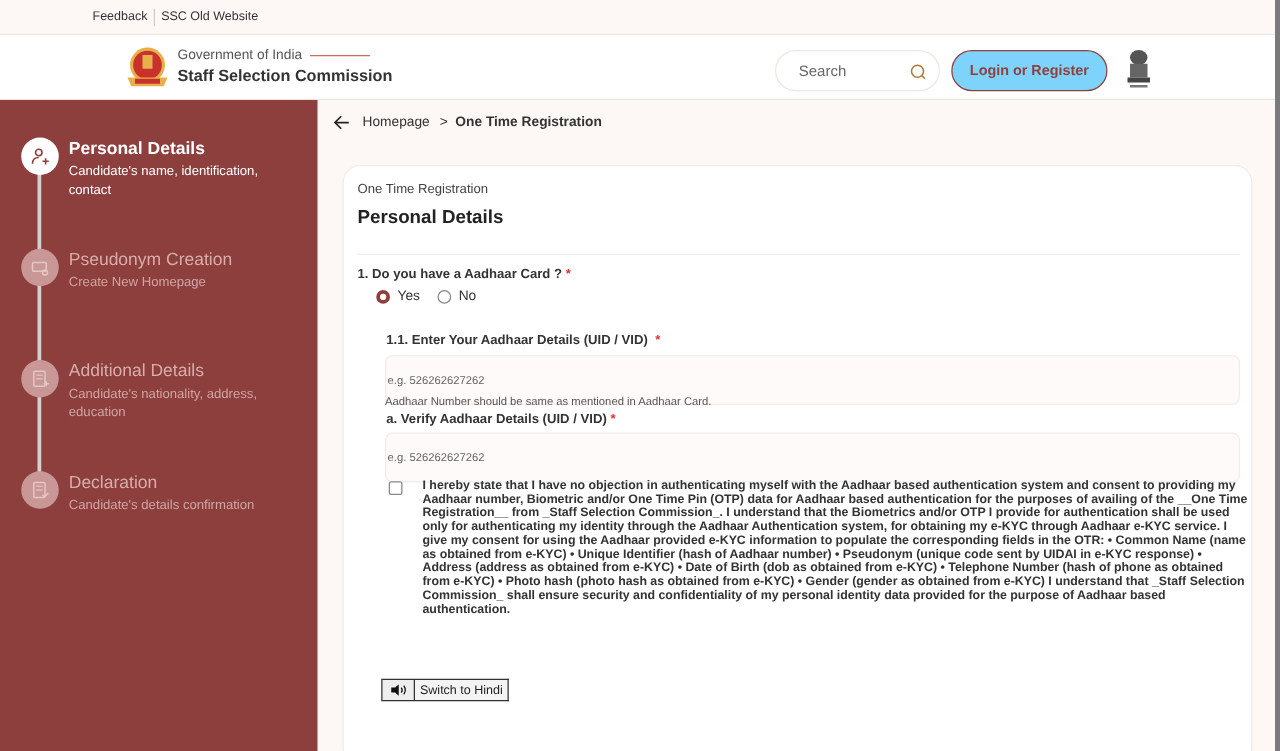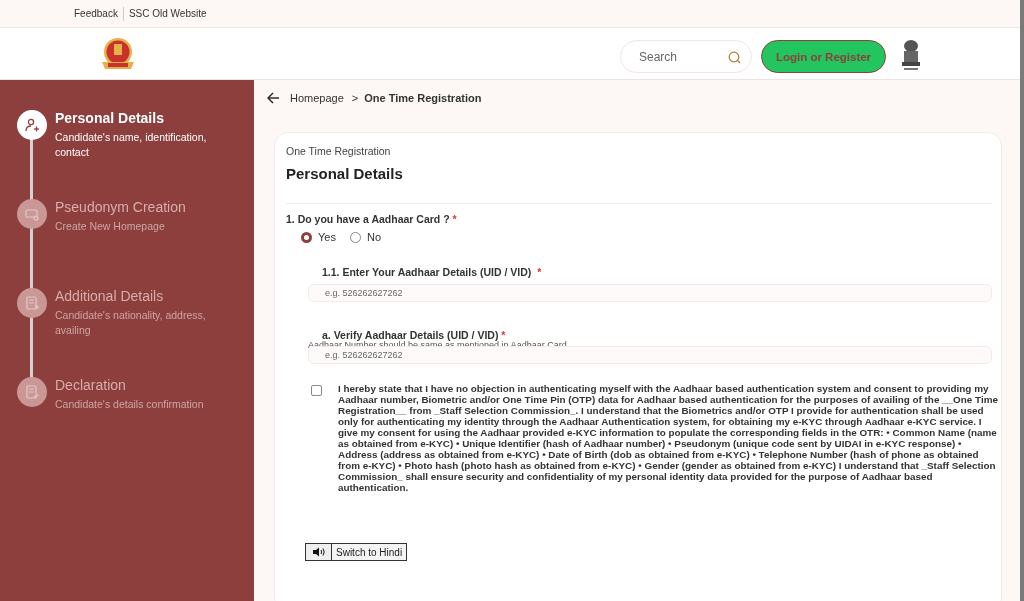--- a/index.html
+++ b/index.html
@@ -11,21 +11,21 @@
 
   .header { height: 52px; background: #fff; border-bottom: 1px solid #ece4e1; position: relative; }
   .logo { position: absolute; left: 99px; top: 8px; width: 38px; height: 36px; }
   .org { position: absolute; left: 142px; top: 10px; }
   .org .gov { font-size: 11px; color: #555; display: flex; align-items: center; }
   .org .gov .line { display: inline-block; width: 48px; height: 1px; background: #d06a5a; margin-left: 6px; }
   .org .ssc { font-size: 13px; font-weight: bold; color: #333; margin-top: 3px; }
 
   .search { position: absolute; left: 620px; top: 12px; width: 132px; height: 33px; border: 1px solid #f0e6e3; border-radius: 17px; background: #fff; display: flex; align-items: center; padding-left: 18px; font-size: 12px; color: #666; }
   .search svg { position: absolute; right: 10px; top: 10px; }
-  .login-btn { position: absolute; left: 761px; top: 38px; top: 12px; width: 125px; height: 33px; border: 1.5px solid #8f3f3c; border-radius: 17px; background: #22c55e; color: #8f3f3c; font-size: 11.5px; font-weight: bold; display: flex; align-items: center; justify-content: center; }
+  .login-btn { position: absolute; left: 761px; top: 38px; top: 12px; width: 125px; height: 33px; border: 1.5px solid #8f3f3c; border-radius: 17px; background: #7dd3fc; color: #8f3f3c; font-size: 11.5px; font-weight: bold; display: flex; align-items: center; justify-content: center; }
   .emblem { position: absolute; left: 898px; top: 10px; width: 26px; height: 36px; }
   .scrollbar { position: absolute; right: 0; top: 0; width: 4px; height: 601px; background: #7a7a7a; }
 
   .sidebar { position: absolute; left: 0; top: 80px; width: 254px; height: 521px; background: #8c3f3d; }
   .timeline-line { position: absolute; left: 30px; top: 45px; width: 3px; height: 260px; background: #d2d2d2; }
   .step { position: absolute; left: 17px; width: 230px; }
   .step .circle { position: absolute; left: 0; top: 0; width: 30px; height: 30px; border-radius: 50%; background: #c99896; display: flex; align-items: center; justify-content: center; }
   .step.active .circle { background: #fff; }
   .step .title { position: absolute; left: 38px; top: 0; font-size: 14px; color: #d8aeac; white-space: nowrap; }
   .step.active .title { color: #fff; font-weight: bold; }
@@ -43,23 +43,23 @@
   .card .heading { position: absolute; left: 11px; top: 32px; font-size: 15px; font-weight: bold; color: #222; }
   .card .divider { position: absolute; left: 11px; top: 70px; width: 706px; height: 1px; background: #eee; }
 
   .q1 { position: absolute; left: 11px; top: 80px; font-size: 10.5px; color: #333; font-weight: bold; }
   .req { color: #d33; }
   .radios { position: absolute; left: 26px; top: 98px; display: flex; align-items: center; font-size: 11px; color: #333; }
   .radio { width: 11px; height: 11px; border-radius: 50%; border: 1px solid #888; display: inline-block; margin-right: 6px; background: #fff; }
   .radio.checked { border: 3px solid #8f3f3c; }
   .radios .opt { display: flex; align-items: center; margin-right: 14px; }
 
-  .lbl { position: absolute; left: 47px; font-size: 10.5px; color: #333; font-weight: bold; }
-  .inp { position: absolute; left: 33px; width: 684px; height: 18px; border: 1px solid #f2ebe8; border-radius: 6px; background: #fefaf9; font-size: 9px; color: #666; padding-left: 16px; display: flex; align-items: center; }
-  .hint { position: absolute; left: 33px; top: 183px; font-size: 9px; color: #555; margin-top: 24px; }
+  .lbl { position: absolute; left: 34px; font-size: 10.5px; color: #333; font-weight: bold; }
+  .inp { position: absolute; left: 33px; width: 684px; height: 40px; border: 1px solid #f2ebe8; border-radius: 6px; background: #fefaf9; font-size: 9px; color: #666; padding-left: 1px; display: flex; align-items: center; }
+  .hint { position: absolute; left: 33px; top: 183px; font-size: 9px; color: #555; }
 
   .consent { position: absolute; left: 36px; top: 250px; width: 690px; }
   .checkbox { position: absolute; left: 0; top: 2px; width: 11px; height: 11px; border: 1px solid #888; border-radius: 2px; background: #fff; }
   .consent-text { position: absolute; left: 27px; top: 0; width: 660px; font-size: 9.9px; line-height: 11px; color: #333; font-weight: bold; }
 
   .tts { position: absolute; left: 30px; top: 410px; display: flex; }
   .tts .speaker { width: 27px; height: 18px; border: 1.5px solid #333; background: #eee; display: flex; align-items: center; justify-content: center; }
   .tts .hindi { height: 18px; border: 1.5px solid #333; border-left: none; background: #f4f4f4; font-size: 10px; padding: 0 4px; display: flex; align-items: center; color: #222; }
   .send-otp { position: absolute; left: 38px; top: 436px; width: 86px; height: 29px; border-radius: 15px; background: #8c3f3d; color: #fff; font-size: 11px; font-weight: bold; border: none; display: flex; align-items: center; justify-content: center; }
 </style>
@@ -73,20 +73,27 @@
 </div>
 
 <div class="header">
   <svg class="logo" viewBox="0 0 38 36">
     <circle cx="19" cy="16" r="14" fill="#e8b04a"></circle>
     <circle cx="19" cy="16" r="11.5" fill="#c8322a"></circle>
     <rect x="15" y="8" width="8" height="11" fill="#e8b04a"></rect>
     <path d="M3 26 L35 26 L32 33 L6 33 Z" fill="#e8b04a"></path>
     <rect x="9" y="27" width="20" height="4" fill="#c8322a"></rect>
   </svg>
+  <div class="org">
+    <div class="gov">
+        <span>Government of India</span>
+        <span class="line"></span>
+      </div>
+    <div class="ssc">Staff Selection Commission</div>
+  </div>
   <div class="search">
     <span>Search</span>
     <svg width="13" height="13" viewBox="0 0 13 13">
         <circle cx="6" cy="6" r="4.8" fill="none" stroke="#b07a3a" stroke-width="1.2"></circle>
         <line x1="9.5" y1="9.5" x2="12" y2="12" stroke="#b07a3a" stroke-width="1.2"></line>
       </svg>
   </div>
   <div class="login-btn">Login or Register</div>
   <svg class="emblem" viewBox="0 0 26 36">
     <ellipse cx="13" cy="8" rx="7" ry="6" fill="#555"></ellipse>
@@ -129,21 +136,21 @@
     <div class="circle">
       <svg width="16" height="16" viewBox="0 0 16 16">
           <rect x="3" y="2" width="9" height="12" rx="1" fill="none" stroke="#e5c6c4" stroke-width="1.2"></rect>
           <line x1="5" y1="5" x2="10" y2="5" stroke="#e5c6c4"></line>
           <line x1="5" y1="8" x2="10" y2="8" stroke="#e5c6c4"></line>
           <line x1="11" y1="12" x2="15" y2="12" stroke="#e5c6c4" stroke-width="1.2"></line>
           <line x1="13" y1="10" x2="13" y2="14" stroke="#e5c6c4" stroke-width="1.2"></line>
         </svg>
     </div>
     <div class="title">Additional Details</div>
-    <div class="sub">Candidate's nationality, address, availing</div>
+    <div class="sub">Candidate's nationality, address, education</div>
   </div>
 
   <div class="step" style="top:297px;">
     <div class="circle">
       <svg width="16" height="16" viewBox="0 0 16 16">
           <rect x="3" y="2" width="9" height="12" rx="1" fill="none" stroke="#e5c6c4" stroke-width="1.2"></rect>
           <line x1="5" y1="5" x2="10" y2="5" stroke="#e5c6c4"></line>
           <line x1="5" y1="8" x2="10" y2="8" stroke="#e5c6c4"></line>
           <path d="M10 12 L11.5 13.5 L14.5 10.5" fill="none" stroke="#e5c6c4" stroke-width="1.2"></path>
         </svg>

